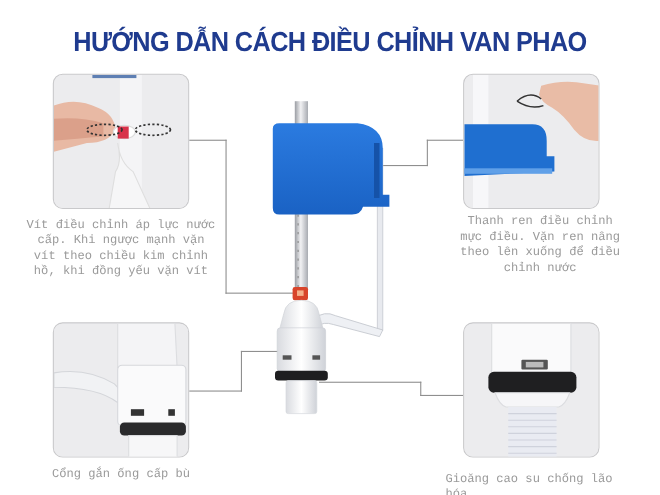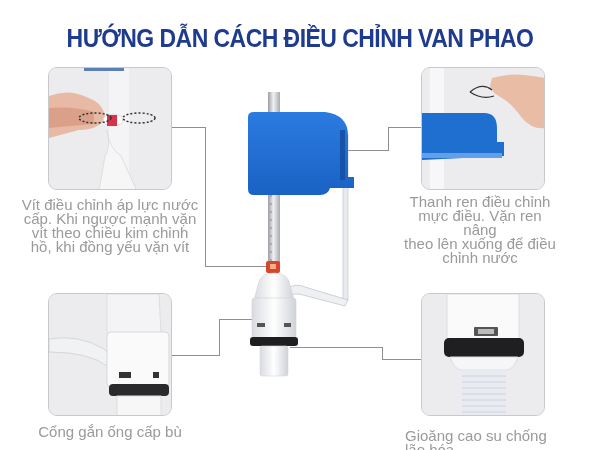--- a/index.html
+++ b/index.html
@@ -1,19 +1,19 @@
 <!DOCTYPE html>
 <html><head>
 <meta charset="utf-8">
 <style>
   html, body { margin:0; padding:0; }
   body { width:600px; height:450px; background:#ffffff; position:relative; overflow:hidden; font-family:"Liberation Sans", sans-serif; }
   .title { position:absolute; left:0; top:24px; width:600px; text-align:center; font-family:"Liberation Sans", sans-serif; font-weight:bold; font-size:25px; color:#1f3b8f; letter-spacing:-0.6px; transform:scaleX(0.92); transform-origin:center; }
   .panel { position:absolute; width:124px; height:123px; border:1.5px solid #c9c9cb; border-radius:9px; background:#ececee; overflow:hidden; box-sizing:border-box; }
-  .caption { position:absolute; font-size:15px; line-height:14px; color:#9a9a9a; text-align:center; font-family:Liberation Sans, sans-serif; }
+  .caption { position:absolute; font-size:11px; line-height:14px; color:#9a9a9a; text-align:center; font-family:Liberation Mono, monospace; }
   .line { position:absolute; background:#8f8f8f; }
   .abs { position:absolute; }
 </style>
 </head>
 <body>
 
 <div class="title">HƯỚNG DẪN CÁCH ĐIỀU CHỈNH VAN PHAO</div>
 
 <div>
   <div class="line" style="left:172px;top:127px;width:34px;height:1px;"></div>
@@ -107,21 +107,21 @@
   <svg width="124" height="123" viewBox="0 0 124 123">
     <rect x="0" y="0" width="124" height="123" fill="#ececee"></rect>
     <rect x="8" y="0" width="14" height="123" fill="#f7f7f9"></rect>
     <path d="M0 45 L62 45 Q75 45 75 60 L75 74 L82 74 L82 88 L0 92 Z" fill="#1f6fd0"></path>
     <rect x="0" y="85" width="80" height="5" fill="#60a0e8"></rect>
     <path d="M70 10 Q90 4 110 8 L124 10 L124 60 Q110 62 100 50 Q90 36 80 30 Q70 25 68 18 Z" fill="#e9bca6"></path>
     <path d="M48 24 Q60 14 70 22" fill="none" stroke="#333" stroke-width="1.3"></path>
     <path d="M48 24 Q60 32 72 28" fill="none" stroke="#333" stroke-width="1.3"></path>
   </svg>
 </div>
-<div class="caption" style="left:400px;top:195px;width:160px;">
+<div class="caption" style="left:411px;top:195px;width:160px;">
   <div>Thanh ren điều chỉnh</div>
   <div>mực điều. Vặn ren nâng</div>
   <div>theo lên xuống để điều</div>
   <div>chỉnh nước</div>
 </div>
 
 <div class="panel" style="left:48px;top:293px;">
   <svg width="124" height="123" viewBox="0 0 124 123">
     <rect x="0" y="0" width="124" height="123" fill="#ececee"></rect>
     <path d="M0 45 Q30 40 55 55 Q62 62 62 66 L58 72 Q40 58 0 58 Z" fill="#f1f2f4" stroke="#d4d6da"></path>

